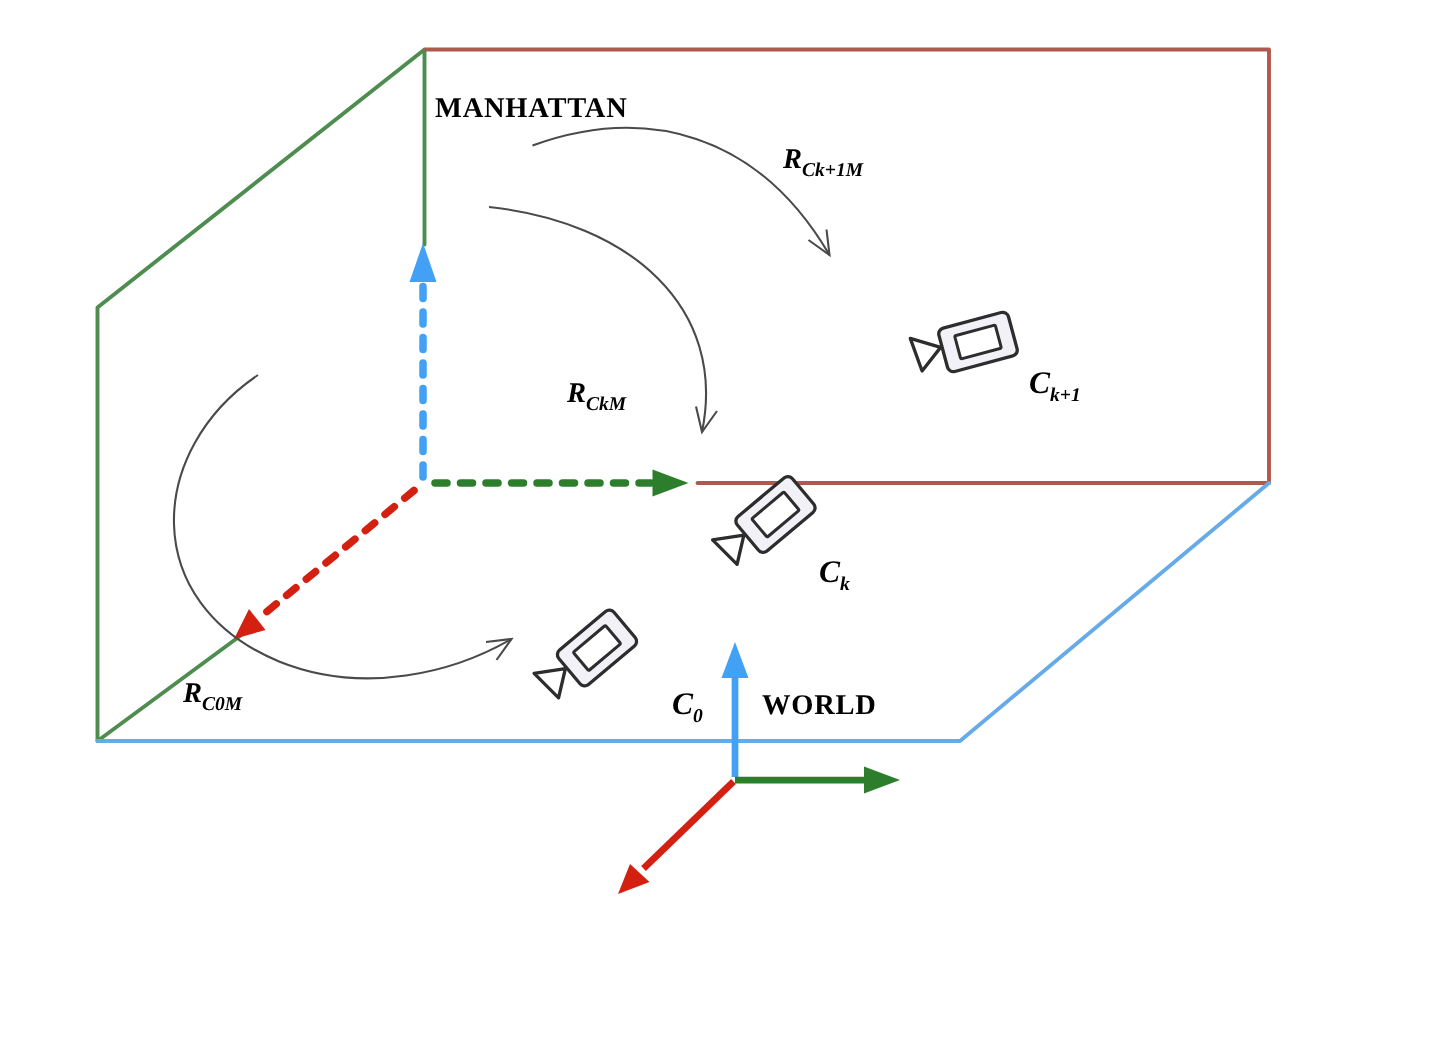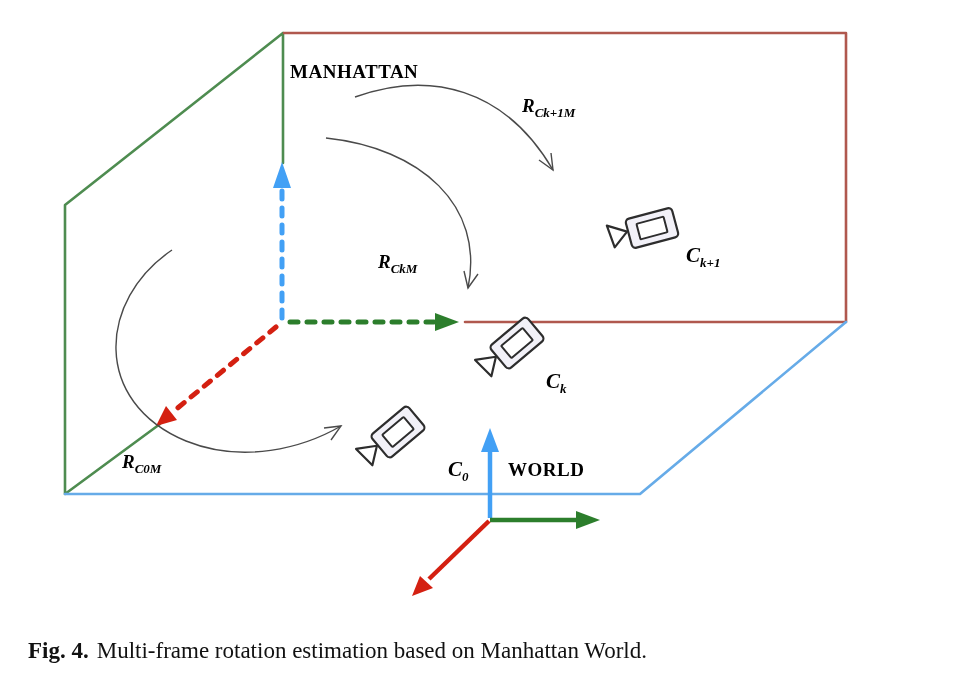--- a/index.html
+++ b/index.html
@@ -96,17 +96,14 @@
 
     <text x="122" y="468" class="math"><tspan>R</tspan><tspan class="sub" dy="5">C0M</tspan></text>
 
     <text x="686" y="262" class="math big"><tspan>C</tspan><tspan class="sub" dy="5">k+1</tspan></text>
 
     <text x="546" y="388" class="math big"><tspan>C</tspan><tspan class="sub" dy="5">k</tspan></text>
 
     <text x="448" y="476" class="math big"><tspan>C</tspan><tspan class="sub" dy="5">0</tspan></text>
   </svg>
 
-  <div class="caption">
-    <span class="cap-label">Fig. 4.</span><span class="cap-text">Multi-frame rotation estimation based on Manhattan World.</span>
-  </div>
 
 </div>
 
 </body></html>

